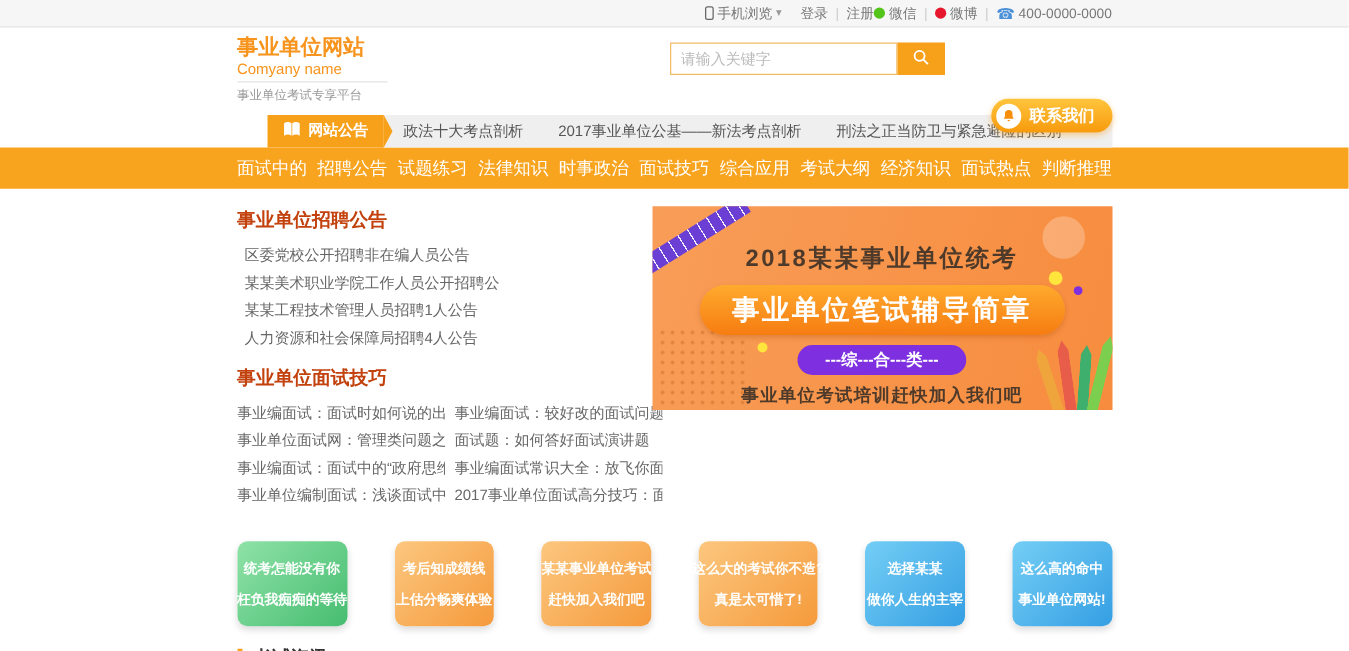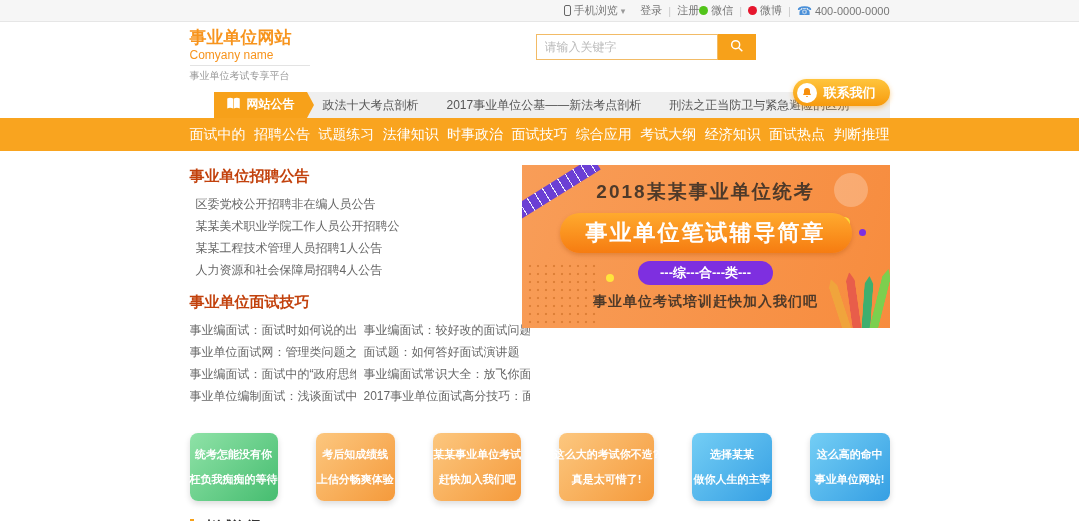--- a/index.html
+++ b/index.html
@@ -54,21 +54,21 @@
   .row1 { display:flex; gap:12px; margin-top:14px; }
   .col-left { width:320px; }
   .sec-title { color:#c2410c; font-size:15px; font-weight:bold; margin:2px 0 7px; }
   .link-list .li { font-size:12px; color:#666; line-height:22px; padding-left:6px; white-space:nowrap; overflow:hidden; cursor:pointer; }
   .iv-grid { display:flex; gap:8px; }
   .iv-col { width:166px; }
   .iv-col .li { padding-left:0; }
 
   .banner { width:368px; height:163px; position:relative; overflow:hidden; text-align:center;
     background:linear-gradient(105deg,#f89d58,#f78c3e); cursor:pointer; }
-  .banner-line1 { margin-top:14px; color:#4e3a2a; font-size:19px; font-weight:bold; letter-spacing:2px; position:relative; z-index:2; }
+  .banner-line1 { margin-top:29px; color:#4e3a2a; font-size:19px; font-weight:bold; letter-spacing:2px; position:relative; z-index:2; }
   .banner-pill { display:inline-block; margin-top:8px; padding:5px 26px; border-radius:28px;
     background:linear-gradient(180deg,#ffaa2e,#f67c11); font-size:22px; font-weight:bold; color:#fff;
     letter-spacing:2px; box-shadow:0 2px 4px rgba(170,75,0,.3); position:relative; z-index:2; }
   .banner-cat { display:inline-block; margin-top:8px; padding:3px 22px; border-radius:15px; background:#7e2fe0; color:#fff; font-size:13px; font-weight:bold; position:relative; z-index:2; }
   .banner-line4 { margin-top:8px; color:#4e3a2a; font-size:14px; font-weight:bold; letter-spacing:1px; position:relative; z-index:2; }
   .ruler { position:absolute; left:-14px; top:16px; width:96px; height:15px; background:#6b3fd4; transform:rotate(-32deg); z-index:1;
     background-image:repeating-linear-gradient(90deg, rgba(255,255,255,.9) 0 1px, transparent 1px 9px); }
   .dots { position:absolute; left:4px; bottom:4px; width:72px; height:62px; opacity:.55; z-index:1;
     background-image:radial-gradient(#c96a20 1.1px, transparent 1.6px); background-size:8px 8px; }
   .circ { position:absolute; border-radius:50%; z-index:1; }

